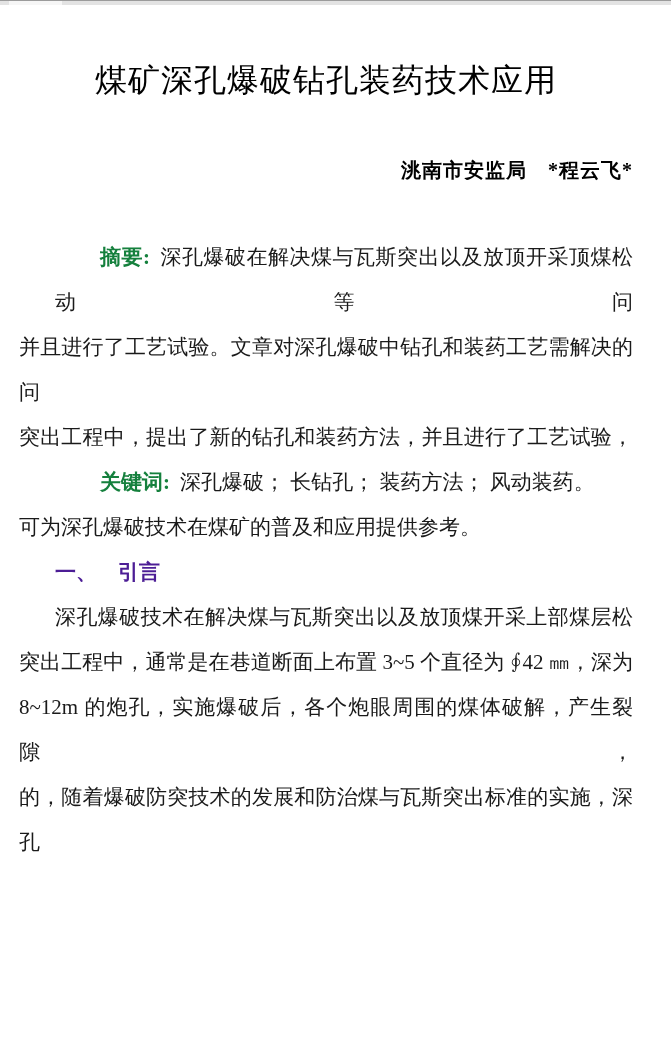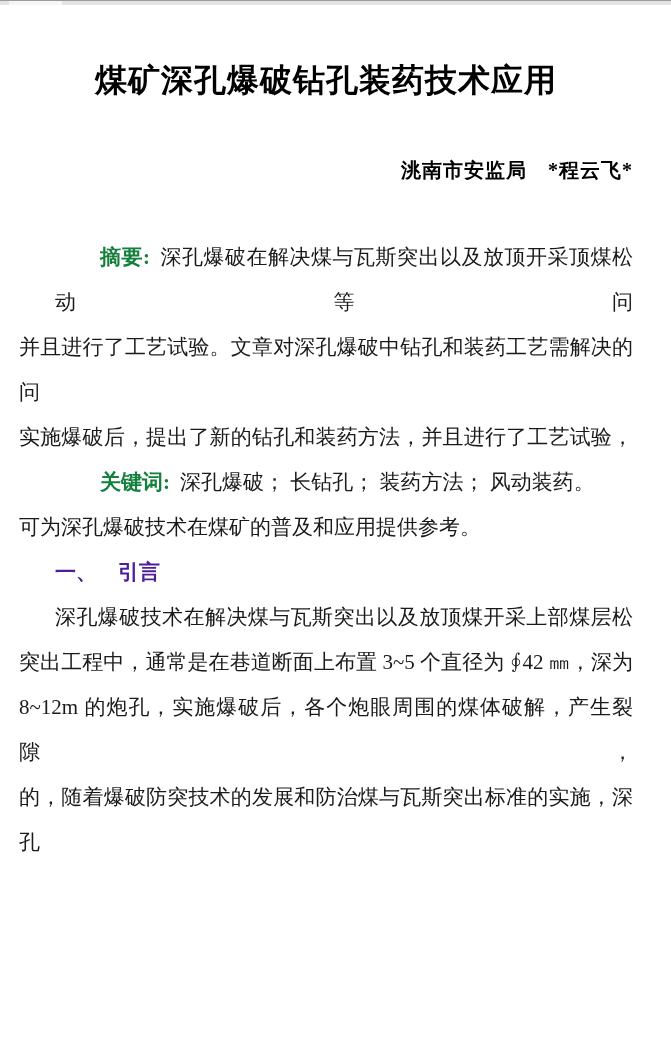--- a/index.html
+++ b/index.html
@@ -28,21 +28,21 @@
     height: 4px;
     background: #f6f6f6;
   }
   .content {
     margin: 0 38px 0 19px;
   }
   .title {
     margin-top: 52px;
     text-align: center;
     font-size: 32px;
-    font-weight: bold;
+    font-weight: normal;
     color: #000;
     letter-spacing: 1px;
     line-height: 46px;
   }
   .author {
     margin-top: 54px;
     text-align: right;
     font-size: 20px;
     font-weight: bold;
     color: #000;
@@ -85,21 +85,21 @@
 <div class="content">
 
   <div class="title">煤矿深孔爆破钻孔装药技术应用</div>
 
   <div class="author">洮南市安监局　*程云飞*</div>
 
   <div class="body-text">
 
     <div class="line indent"><span class="label">摘要:</span><span>深孔爆破在解决煤与瓦斯突出以及放顶开采顶煤松动等问</span></div>
     <div class="line">并且进行了工艺试验。文章对深孔爆破中钻孔和装药工艺需解决的问</div>
-    <div class="line">实施爆破后，提出了新的钻孔和装药方法，并且进行了工艺试验，</div>
+    <div class="line">突出工程中，提出了新的钻孔和装药方法，并且进行了工艺试验，</div>
     <div class="line indent last"><span class="label">关键词:</span><span>深孔爆破； 长钻孔； 装药方法； 风动装药。</span></div>
 
     <div class="line last">可为深孔爆破技术在煤矿的普及和应用提供参考。</div>
 
     <div class="line indent last heading">一、　引言</div>
 
     <div class="line indent">深孔爆破技术在解决煤与瓦斯突出以及放顶煤开采上部煤层松</div>
     <div class="line">突出工程中，通常是在巷道断面上布置 3~5 个直径为 ∮42 ㎜，深为</div>
     <div class="line">8~12m 的炮孔，实施爆破后，各个炮眼周围的煤体破解，产生裂隙，</div>
     <div class="line">的，随着爆破防突技术的发展和防治煤与瓦斯突出标准的实施，深孔</div>

